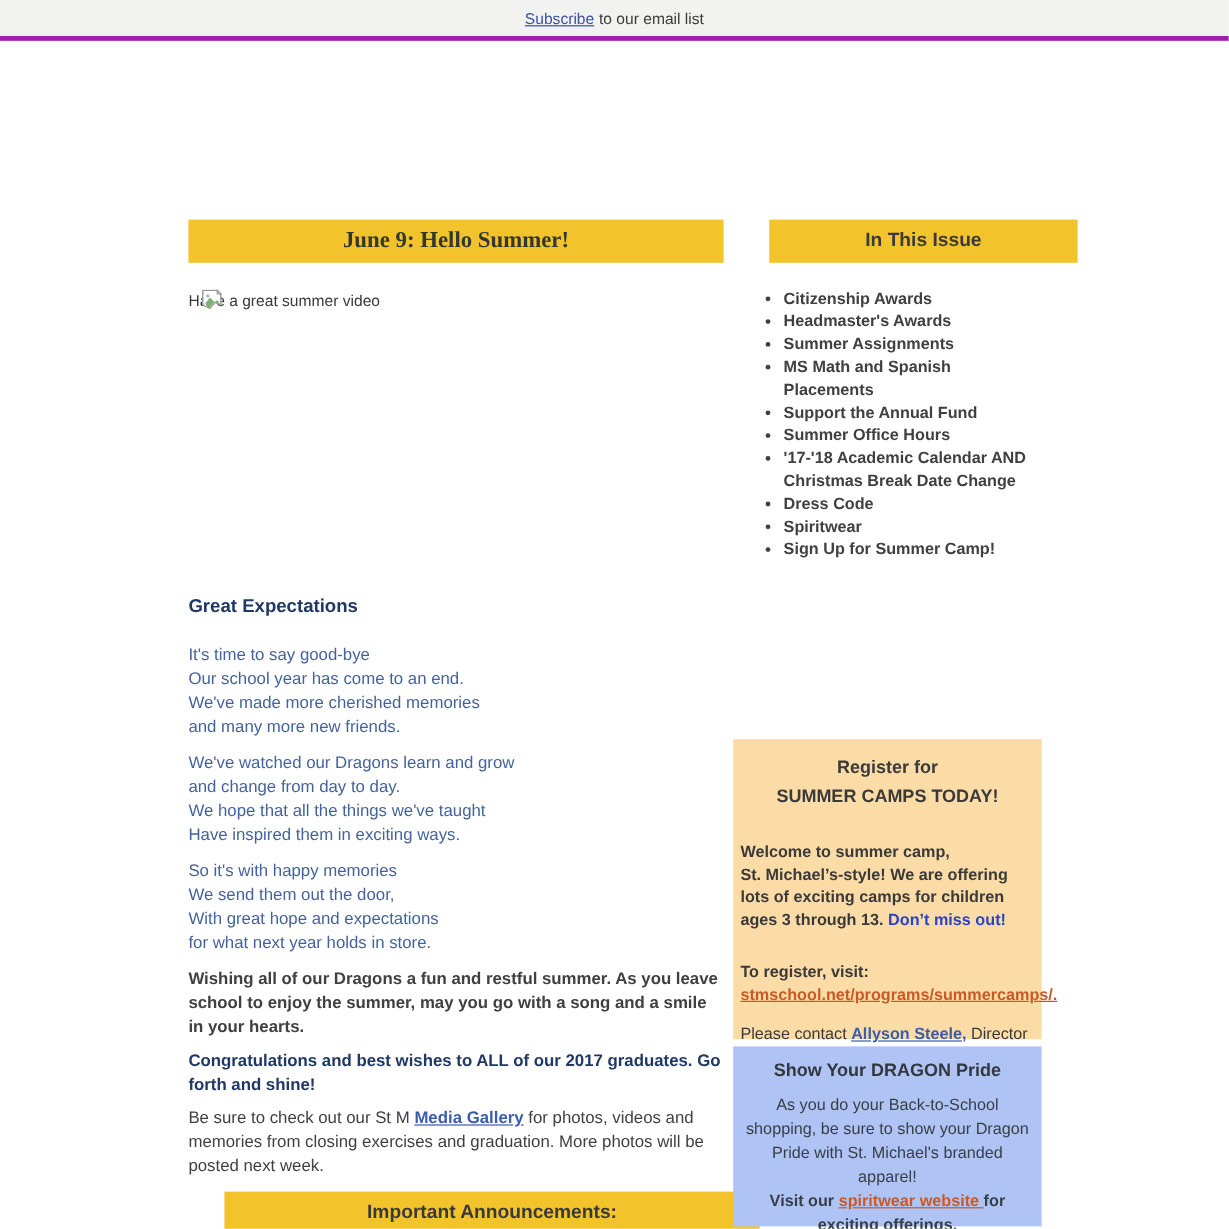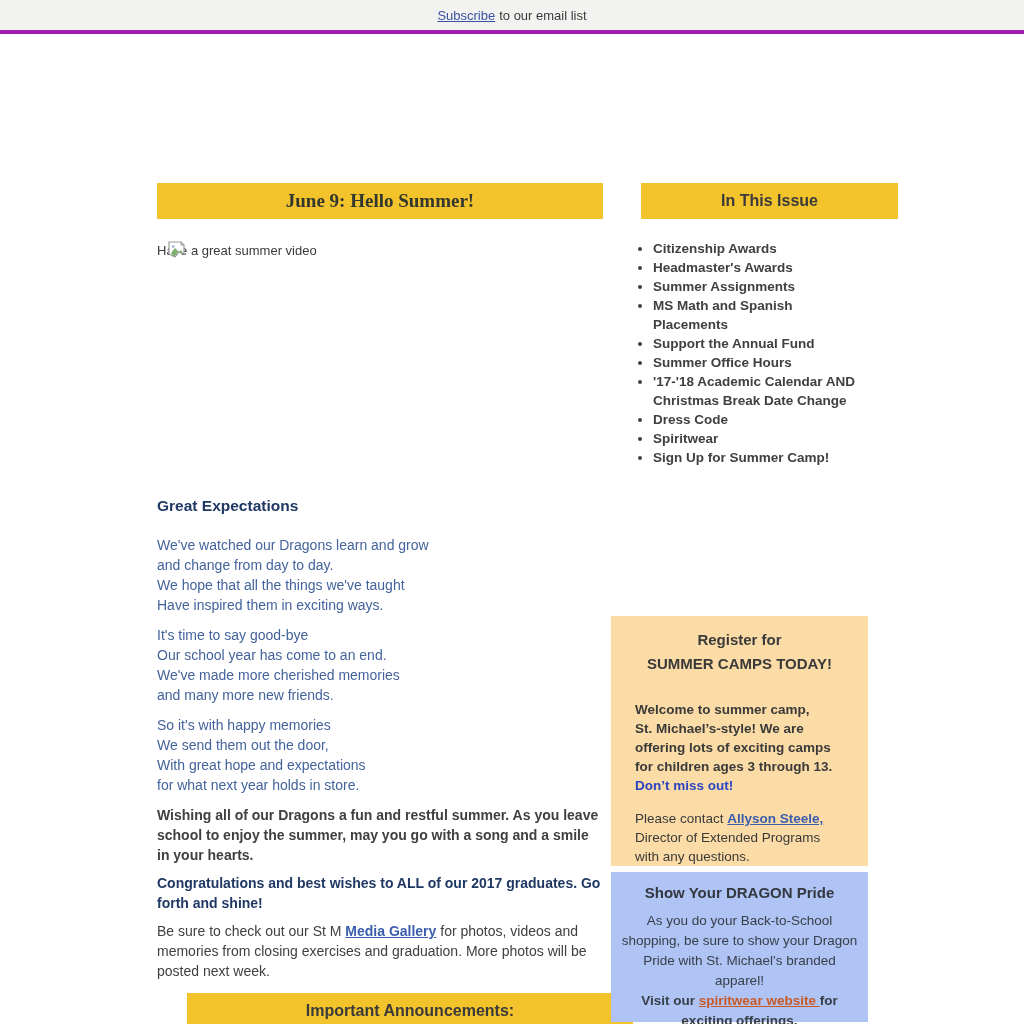--- a/index.html
+++ b/index.html
@@ -42,21 +42,21 @@
   p.stanza { color:#44639c; }
   p.bold-gray { color:#404040; font-weight:bold; margin-bottom:8px; }
   p.bold-navy { color:#1f3864; font-weight:bold; margin-bottom:8px; }
   p.gray { color:#404040; }
   a.blue-link { color:#3a5dad; font-weight:bold; text-decoration:underline; cursor:pointer; }
 
   .announce-bar { top:810px; }
 
   
   .camp-box { position:absolute; top:433px; left:0; width:257px; height:250px;
-              background:#fbdba6; padding:12px 24px; }
+              background:#fbdba6; padding:12px 6px; }
   .camp-title { text-align:center; font-weight:bold; font-size:15px; line-height:24px;
                 color:#3a3a3a; white-space:pre-line; }
   .camp-box p { font-size:13.5px; line-height:19px; margin-top:14px; color:#3a3a3a;
                 white-space:pre-line; }
   .camp-box p.bold { font-weight:bold;margin-top:24px; }
   .royal { color:#2b44c4; font-weight:bold; }
   a.orange-link { color:#c85a28; font-weight:bold; text-decoration:underline; cursor:pointer; }
   .camp-contact { font-weight:normal; }
 
   
@@ -90,28 +90,28 @@
           <path d="M3 12 l4 -5 4 4 2 -2 2 3 -5 -1 -4 5 z" fill="#7fae6f"></path>
           <circle cx="5.2" cy="5.6" r="1.4" fill="#9db7d8"></circle>
         </svg>
         <span class="media-alt">Have a great summer video</span>
       </div>
     </div>
 
     <div class="section-heading">Great Expectations</div>
 
     <div class="poem-wrap">
+      <p class="stanza">It's time to say good-bye
+Our school year has come to an end.
+We've made more cherished memories
+and many more new friends.</p>
       <p class="stanza">We've watched our Dragons learn and grow
 and change from day to day.
 We hope that all the things we've taught
 Have inspired them in exciting ways.</p>
-      <p class="stanza">It's time to say good-bye
-Our school year has come to an end.
-We've made more cherished memories
-and many more new friends.</p>
       <p class="stanza">So it's with happy memories
 We send them out the door,
 With great hope and expectations
 for what next year holds in store.</p>
       <p class="bold-gray">Wishing all of our Dragons a fun and restful summer. As you leave school to enjoy the summer, may you go with a song and a smile in your hearts.</p>
       <p class="bold-navy">Congratulations and best wishes to ALL of our 2017 graduates. Go forth and shine!</p>
       <p class="gray"><span>Be sure to check out our St M </span><a class="blue-link" href="#">Media Gallery</a><span> for photos, videos and memories from closing exercises and graduation. More photos will be posted next week.</span></p>
     </div>
 
     <div class="gold-bar sans announce-bar">
@@ -136,20 +136,22 @@
       <li>Dress Code</li>
       <li>Spiritwear</li>
       <li>Sign Up for Summer Camp!</li>
     </ul>
 
     <div class="camp-box">
       <div class="camp-title">Register for
 SUMMER CAMPS TODAY!</div>
       <p class="bold"><span>Welcome to summer camp,
 St. Michael’s-style! We are offering lots of exciting camps for children ages 3 through 13. </span><span class="royal"> Don’t miss out!</span></p>
+      <p class="bold"><span>To register, visit:</span>
+<a class="orange-link" href="#">stmschool.net/programs/summercamps/.</a></p>
       <p class="camp-contact"><span>Please contact </span><a class="blue-link" href="#">Allyson Steele,</a><span> Director of Extended Programs with any questions.</span></p>
     </div>
 
     <div class="pride-box">
       <div class="pride-title">Show Your DRAGON Pride</div>
       <p><span>As you do your Back-to-School shopping, be sure to show your Dragon Pride with St. Michael's branded apparel!</span><br>
         <span class="pride-bold">Visit our </span><a class="orange-link" href="#">spiritwear website </a><span class="pride-bold">for exciting offerings.</span></p>
     </div>
   </div>
 

